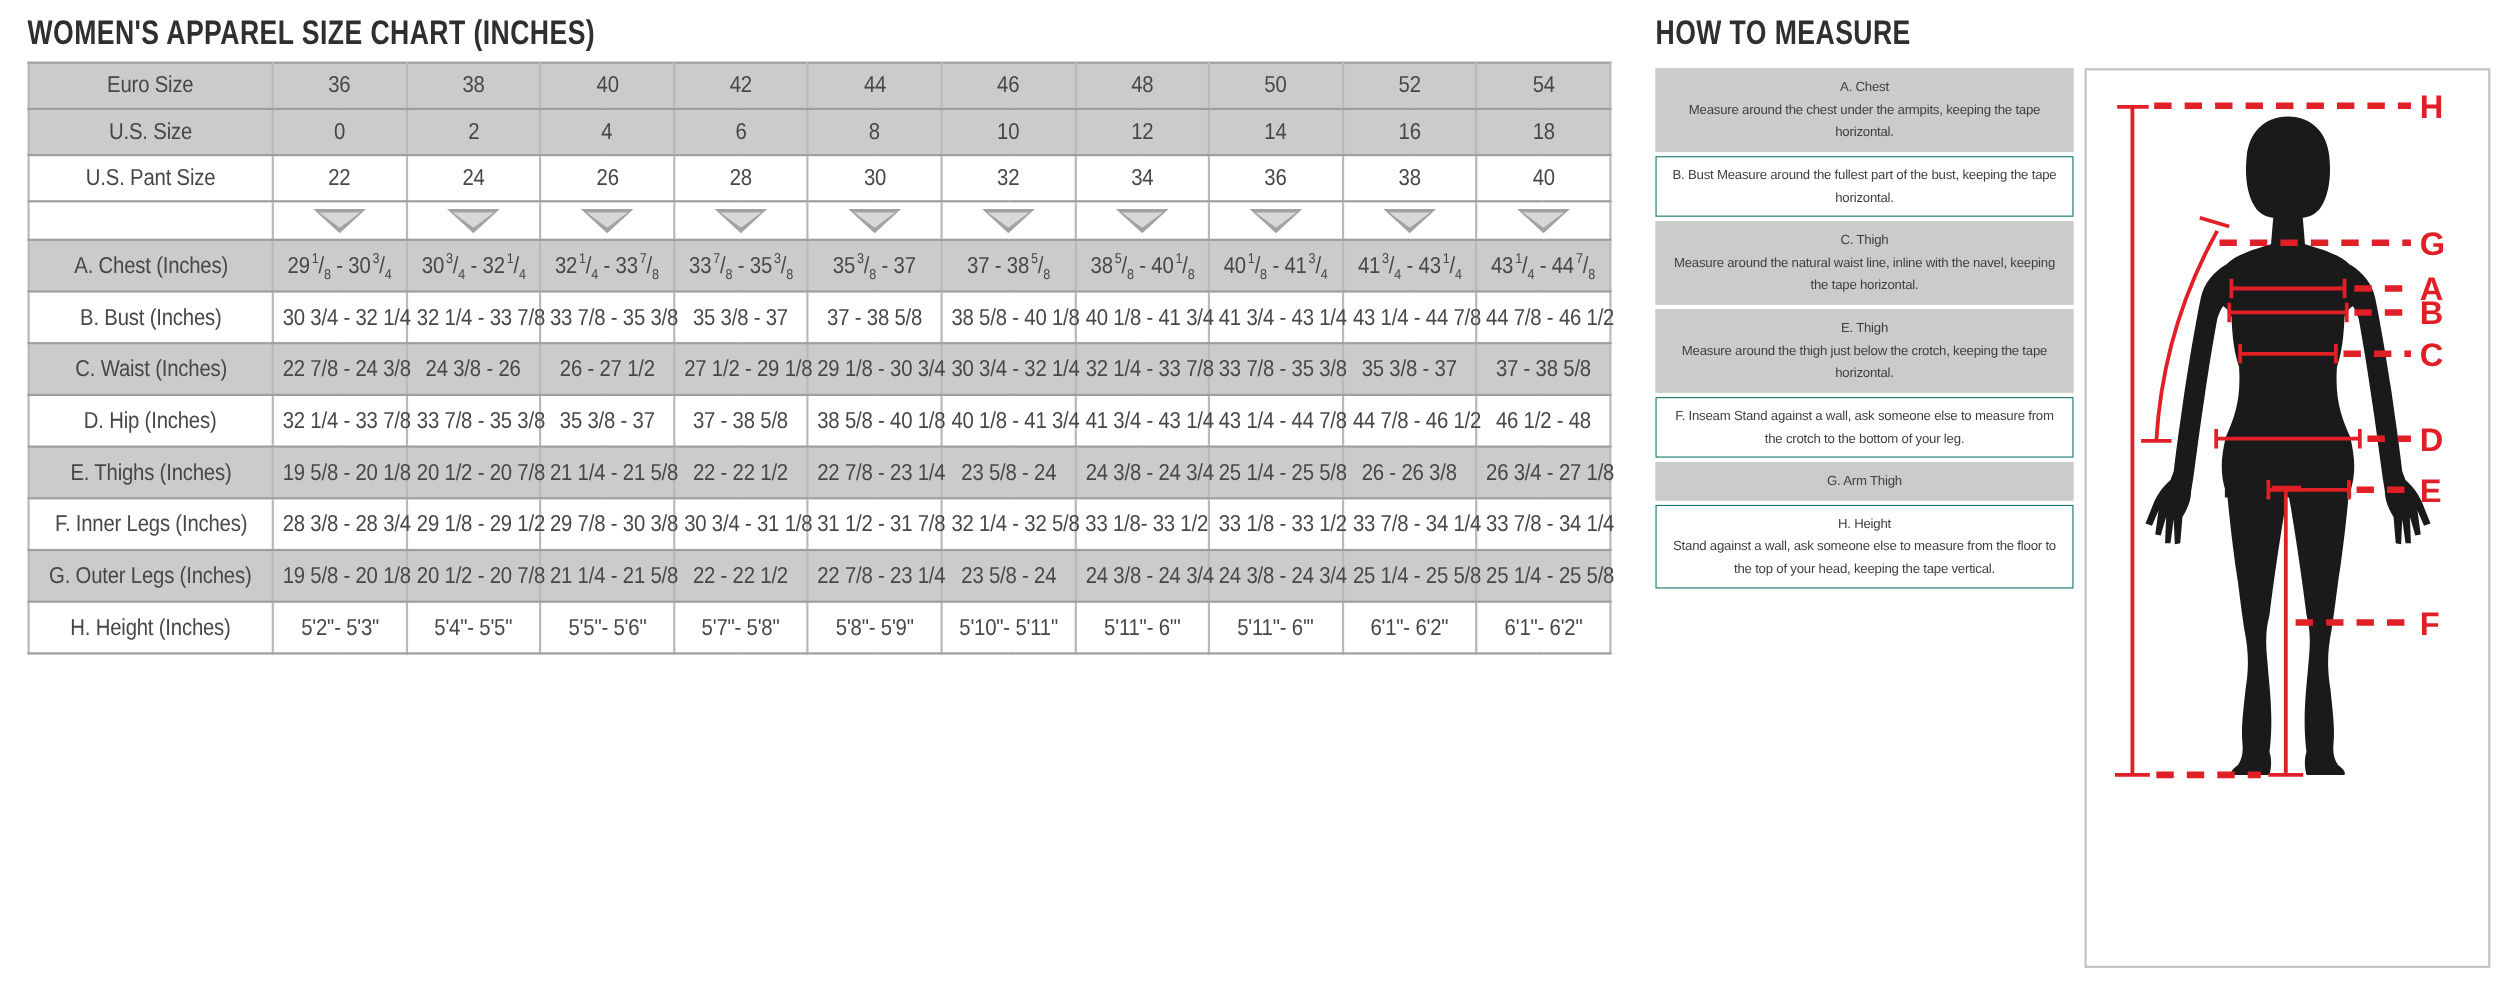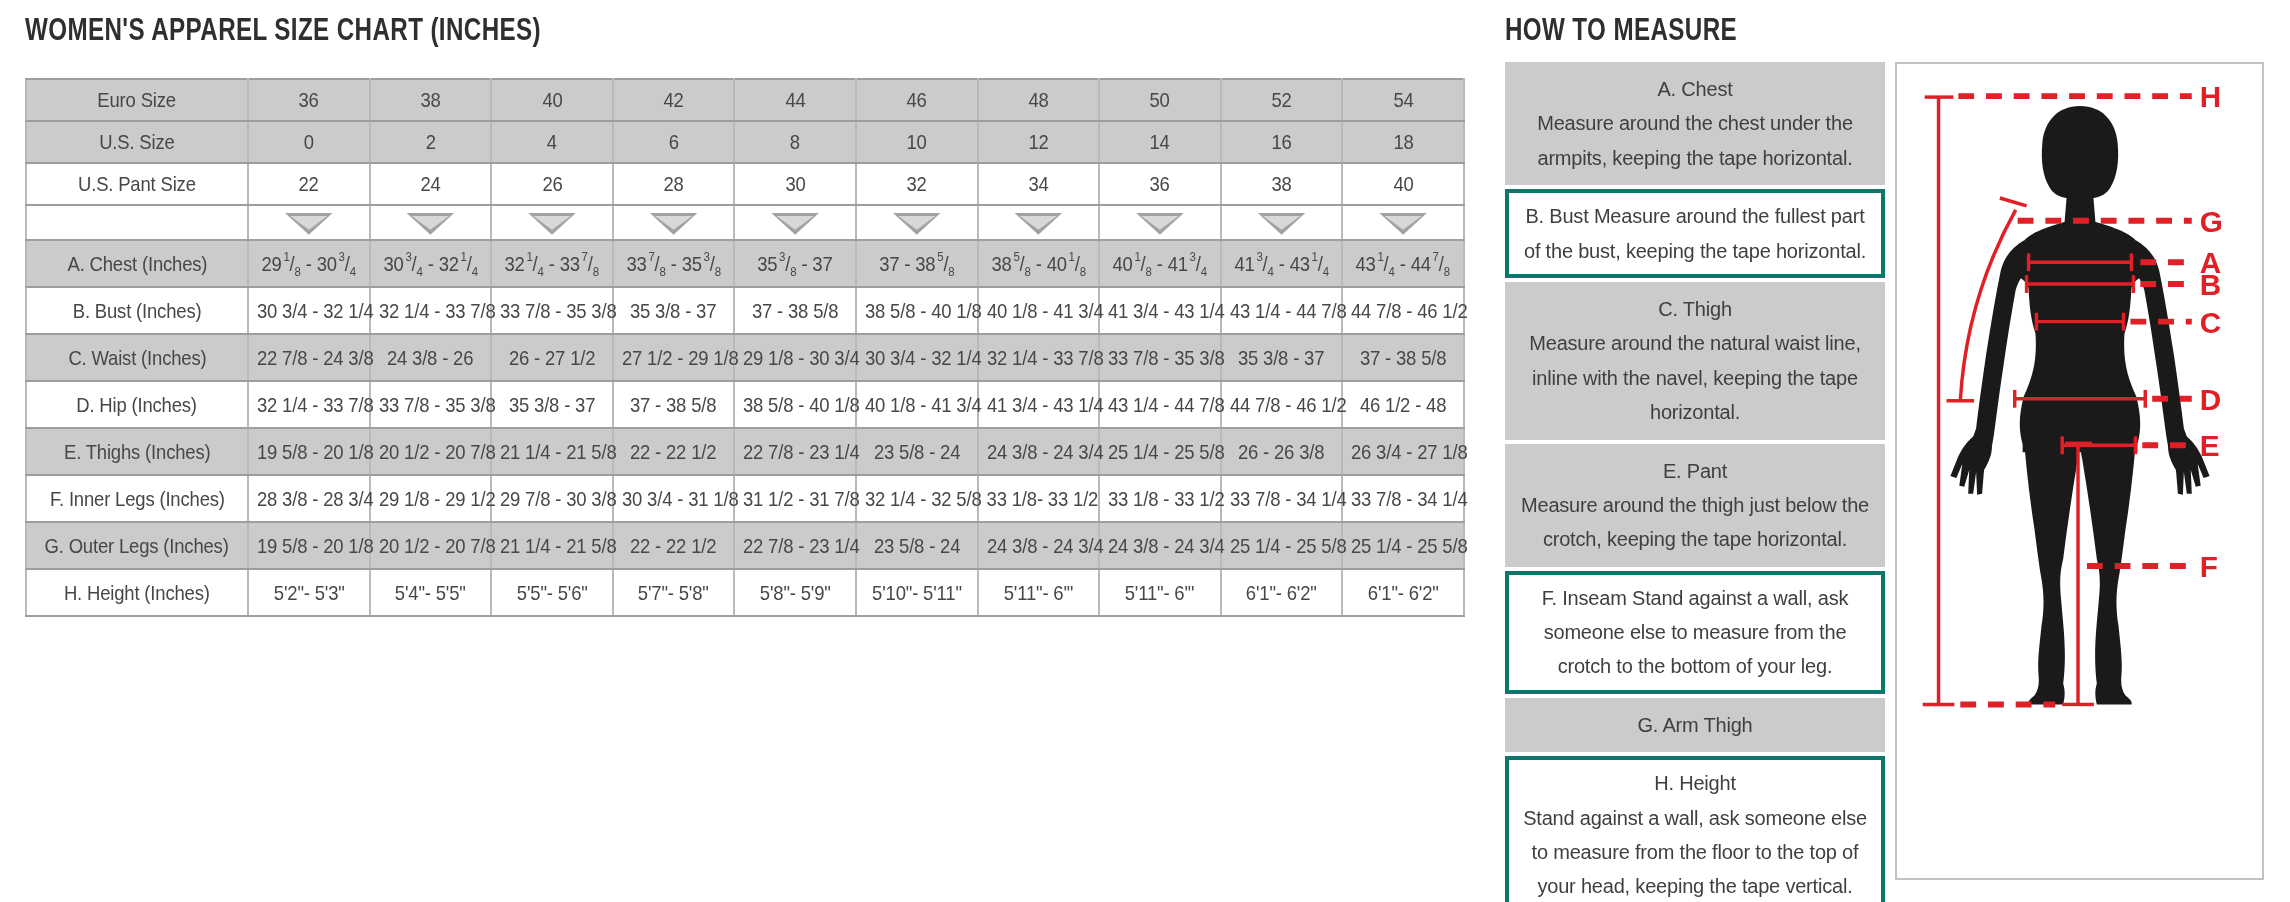--- a/index.html
+++ b/index.html
@@ -5,39 +5,39 @@
   html,body{margin:0;padding:0;width:2290px;height:902px;background:#fff;
     font-family:"Liberation Sans","DejaVu Sans",sans-serif;position:relative;overflow:hidden;}
   :root{--red:#e01f26;--shade:#cbcbcb;--sil:#1a1a1a;--cell-text:#474747;--title:#2f2f2f;}
 
   .sec-title{position:absolute;top:12px;margin:0;font-size:31px;font-weight:bold;color:var(--title);
     letter-spacing:.5px;transform:scaleX(.78);transform-origin:left center;white-space:nowrap;}
   #chart-title{left:25px;}
   #measure-title{left:1505px;}
 
   
-  table#size-chart{position:absolute;left:25px;top:78px;width:1438px;border-collapse:collapse;table-layout:fixed;}
+  table#size-chart{position:absolute;left:25px;top:56px;width:1438px;border-collapse:collapse;table-layout:fixed;}
   col.c-lbl{width:222px;} col.c-u{width:60.8px;}
   #size-chart th,#size-chart td{border:2px solid #b9b9b9;border-top-color:#9e9e9e;border-bottom-color:#9e9e9e;
     text-align:center;vertical-align:middle;font-weight:normal;color:var(--cell-text);font-size:21px;padding:0;height:40px;}
   #size-chart tr.shade th,#size-chart tr.shade td{background:var(--shade);}
   #size-chart tr.meas th,#size-chart tr.meas td{height:45px;}
   #size-chart tr.arrow-row th,#size-chart tr.arrow-row td{height:33px;}
   .cnd{display:inline-block;transform:scaleX(.88);transform-origin:center;white-space:nowrap;letter-spacing:-.2px;}
   .cnd sup{font-size:13px;vertical-align:top;position:relative;top:-3px;margin-left:2px;}
   .cnd sub{font-size:13px;vertical-align:bottom;position:relative;bottom:-3px;}
 
   .tri-outer{display:inline-block;width:48px;height:22px;background:#a2a2a2;
     clip-path:polygon(0 0,100% 0,50% 100%);position:relative;vertical-align:middle;}
   .tri-inner{position:absolute;left:5px;top:3px;width:38px;height:14px;background:#d8d8d8;
     clip-path:polygon(0 0,100% 0,50% 100%);}
 
   
   #measure-list{position:absolute;left:1505px;top:62px;width:380px;display:flex;flex-direction:column;gap:4px;}
-  .m-item{background:#fff;border:4px solid #0f766e;color:#3f3f3f;font-size:20px;line-height:1.72;
+  .m-item{background:#fff;border:1px solid #0f766e;color:#3f3f3f;font-size:12px;line-height:1.72;
     text-align:center;padding:6px 10px;letter-spacing:-.2px;}
   .m-item.shade{background:var(--shade);border-color:var(--shade);}
 
   
   #figure-box{position:absolute;left:1895px;top:62px;width:369px;height:818px;background:#fff;
     border:2px solid #c2c2c2;box-sizing:border-box;}
   #diagram-svg{width:100%;height:100%;display:block;}
   .sil{fill:var(--sil);stroke:none;}
   .rln{stroke:var(--red);stroke-width:3.5;fill:none;}
   .rdash{stroke:var(--red);stroke-width:6;fill:none;stroke-dasharray:16 12;}
@@ -240,21 +240,21 @@
       <div class="m-text">Measure around the chest under the armpits, keeping the tape horizontal.</div>
     </div>
     <div class="m-item">
       <div class="m-text"><span class="m-head">B. Bust </span>Measure around the fullest part of the bust, keeping the tape horizontal.</div>
     </div>
     <div class="m-item shade">
       <div class="m-head">C. Thigh</div>
       <div class="m-text">Measure around the natural waist line, inline with the navel, keeping the tape horizontal.</div>
     </div>
     <div class="m-item shade">
-      <div class="m-head">E. Pant</div>
+      <div class="m-head">E. Thigh</div>
       <div class="m-text">Measure around the thigh just below the crotch, keeping the tape horizontal.</div>
     </div>
     <div class="m-item">
       <div class="m-text"><span class="m-head">F. Inseam </span>Stand against a wall, ask someone else to measure from the crotch to the bottom of your leg.</div>
     </div>
     <div class="m-item shade">
       <div class="m-head">G. Arm Thigh</div>
     </div>
     <div class="m-item">
       <div class="m-head">H. Height</div>

